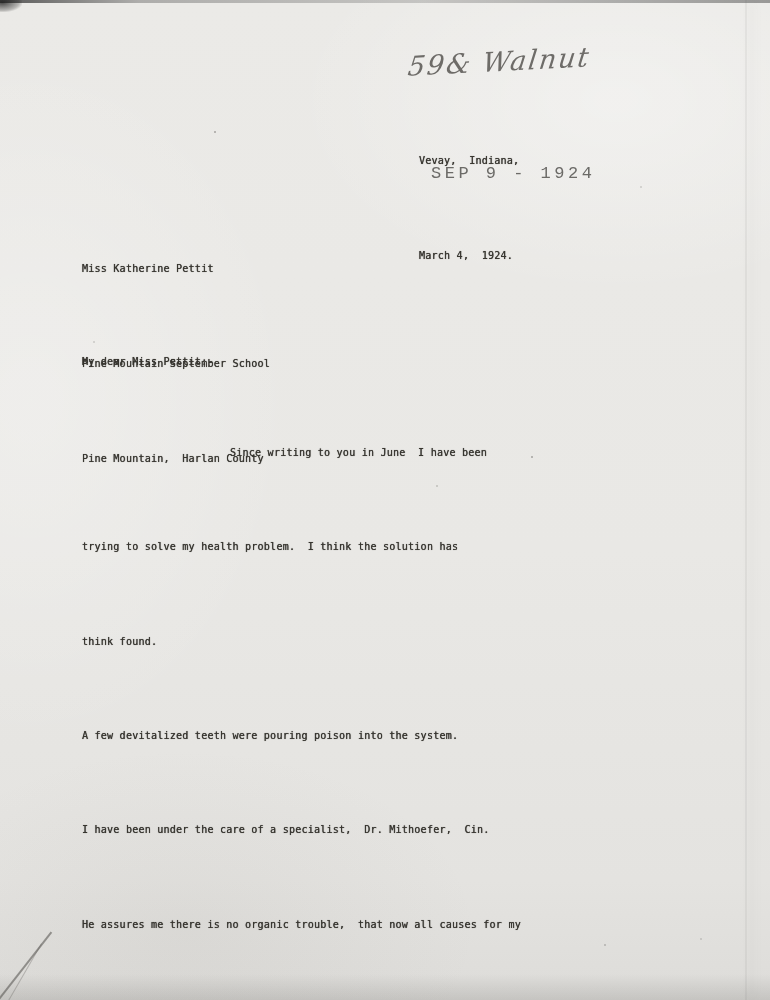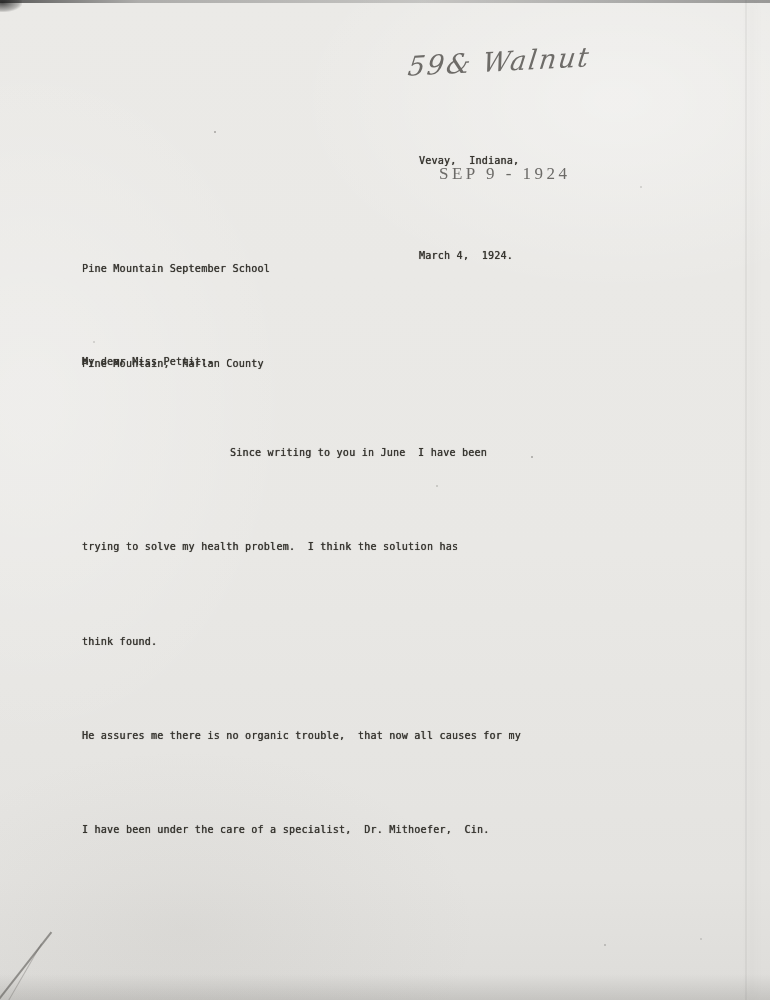--- a/index.html
+++ b/index.html
@@ -75,26 +75,25 @@
     font-style: italic;
     font-size: 27px;
     letter-spacing: 2px;
     color: rgba(95,93,90,0.9);
     transform: rotate(-3deg) skewX(-10deg);
     white-space: pre;
   }
   
   .stamp {
     position: absolute; left: 431px; top: 164px;
-    font-family: Liberation Serif, serif;
+    font-family: Liberation Mono, monospace;
     font-size: 17px;
     letter-spacing: 3.5px;
     color: rgba(100,99,96,0.95);
     white-space: pre;
-    margin-left: 8px;
   }
   
   .watermark {
     position: absolute; left: 33px; top: 908px;
     font-family: "Liberation Sans", sans-serif;
     font-size: 40px;
     letter-spacing: 1px;
     color: rgba(125,124,122,0.32);
     white-space: pre;
   }
@@ -122,32 +121,34 @@
   <div class="handwritten">59&amp; Walnut</div>
 
   <div class="tw heading-block">
     <div>Vevay,  Indiana,</div>
     <div>March 4,  1924.</div>
   </div>
 
   <div class="stamp">SEP 9 - 1924</div>
 
   <div class="tw recipient-block">
+    <div>Miss Katherine Pettit</div>
     <div>Pine Mountain September School</div>
     <div>Pine Mountain,  Harlan County</div>
   </div>
 
   <div class="tw salutation-line">My dear Miss Pettit:-</div>
 
   <div class="tw body-block">
     <div class="line indent-first">Since writing to you in June  I have been</div>
     <div class="line">trying to solve my health problem.  I think the solution has</div>
     <div class="line">think found.</div>
+    <div class="line">A few devitalized teeth were pouring poison into the system.</div>
+    <div class="line">I have been under the care of a specialist,  Dr. Mithoefer,  Cin.</div>
     <div class="line">He assures me there is no organic trouble,  that now all causes for my</div>
-    <div class="line">I have been under the care of a specialist,  Dr. Mithoefer,  Cin.</div>
     
     
     
     
     
     
     
     
     
     

